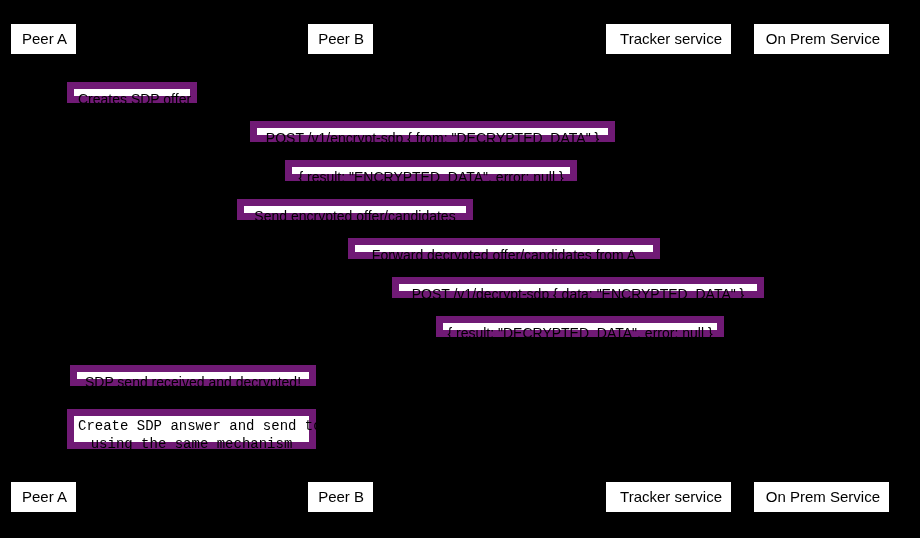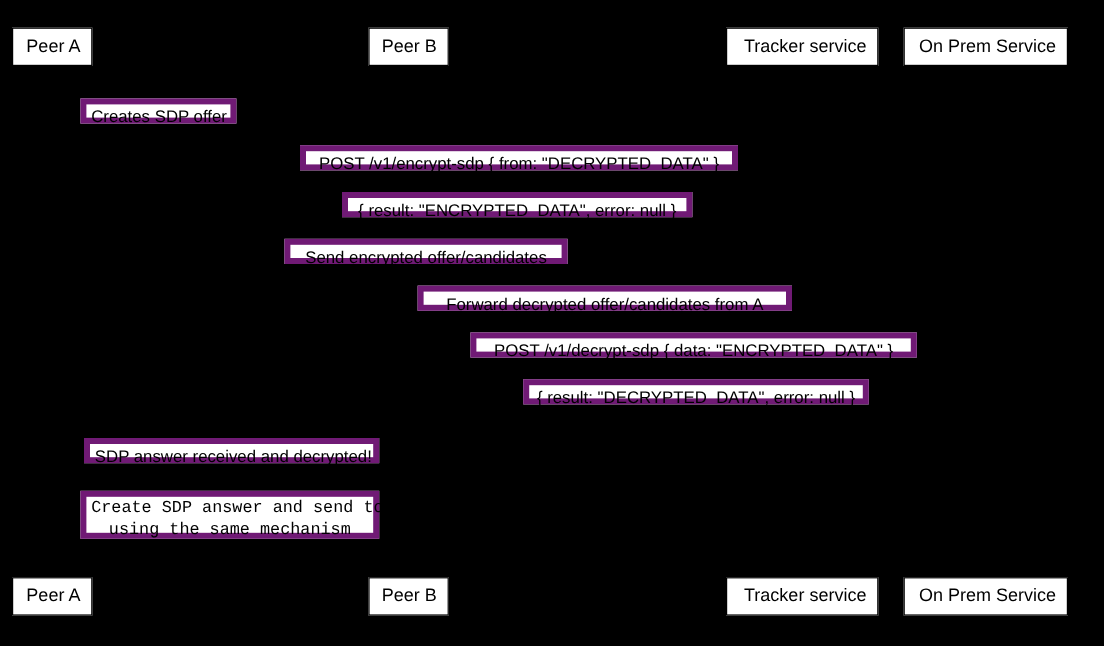--- a/index.html
+++ b/index.html
@@ -24,21 +24,21 @@
     line-height: 1.2;
     padding: 6px 9px;
     box-sizing: border-box;
     white-space: nowrap;
     text-align: right;
   }
   .msg {
     position: absolute;
     background: #ffffff;
     color: #000000;
-    border: 5px solid #701a75;
+    border: 7px solid #701a75;
     font-size: 14px;
     line-height: 1.25;
     padding: 2px 4px;
     box-sizing: border-box;
     white-space: pre;
     text-align: center;
   }
 </style>
 </head>
 <body>
@@ -51,21 +51,21 @@
       <div class="participant" style="left: 753px; top: 23px; width: 137px;">On Prem Service</div>
     </div>
   <div>
       <div class="msg" style="left: 67px; top: 82px; width: 130px; height: 21px;">Creates SDP offer</div>
       <div class="msg" style="left: 250px; top: 121px; width: 365px; height: 21px;">POST /v1/encrypt-sdp { from: "DECRYPTED_DATA" }</div>
       <div class="msg" style="left: 285px; top: 160px; width: 292px; height: 21px;">{ result: "ENCRYPTED_DATA", error: null }</div>
       <div class="msg" style="left: 237px; top: 199px; width: 236px; height: 21px;">Send encrypted offer/candidates</div>
       <div class="msg" style="left: 348px; top: 238px; width: 312px; height: 21px;">Forward decrypted offer/candidates from A</div>
       <div class="msg" style="left: 392px; top: 277px; width: 372px; height: 21px;">POST /v1/decrypt-sdp { data: "ENCRYPTED_DATA" }</div>
       <div class="msg" style="left: 436px; top: 316px; width: 288px; height: 21px;">{ result: "DECRYPTED_DATA", error: null }</div>
-      <div class="msg" style="left: 70px; top: 365px; width: 246px; height: 21px;">SDP answer received and decrypted!</div>
+      <div class="msg" style="left: 70px; top: 365px; width: 246px; height: 21px;">SDP send received and decrypted!</div>
       <div class="msg" style="left: 67px; top: 409px; width: 249px; height: 40px; font-family: Liberation Mono, monospace;">Create SDP answer and send to An
 using the same mechanism</div>
     </div>
   <div>
       <div class="participant" style="left: 10px; top: 481px; width: 67px;">Peer A</div>
       <div class="participant" style="left: 307px; top: 481px; width: 67px;">Peer B</div>
       <div class="participant" style="left: 605px; top: 481px; width: 127px;">Tracker service</div>
       <div class="participant" style="left: 753px; top: 481px; width: 137px;">On Prem Service</div>
     </div>
 </div>

